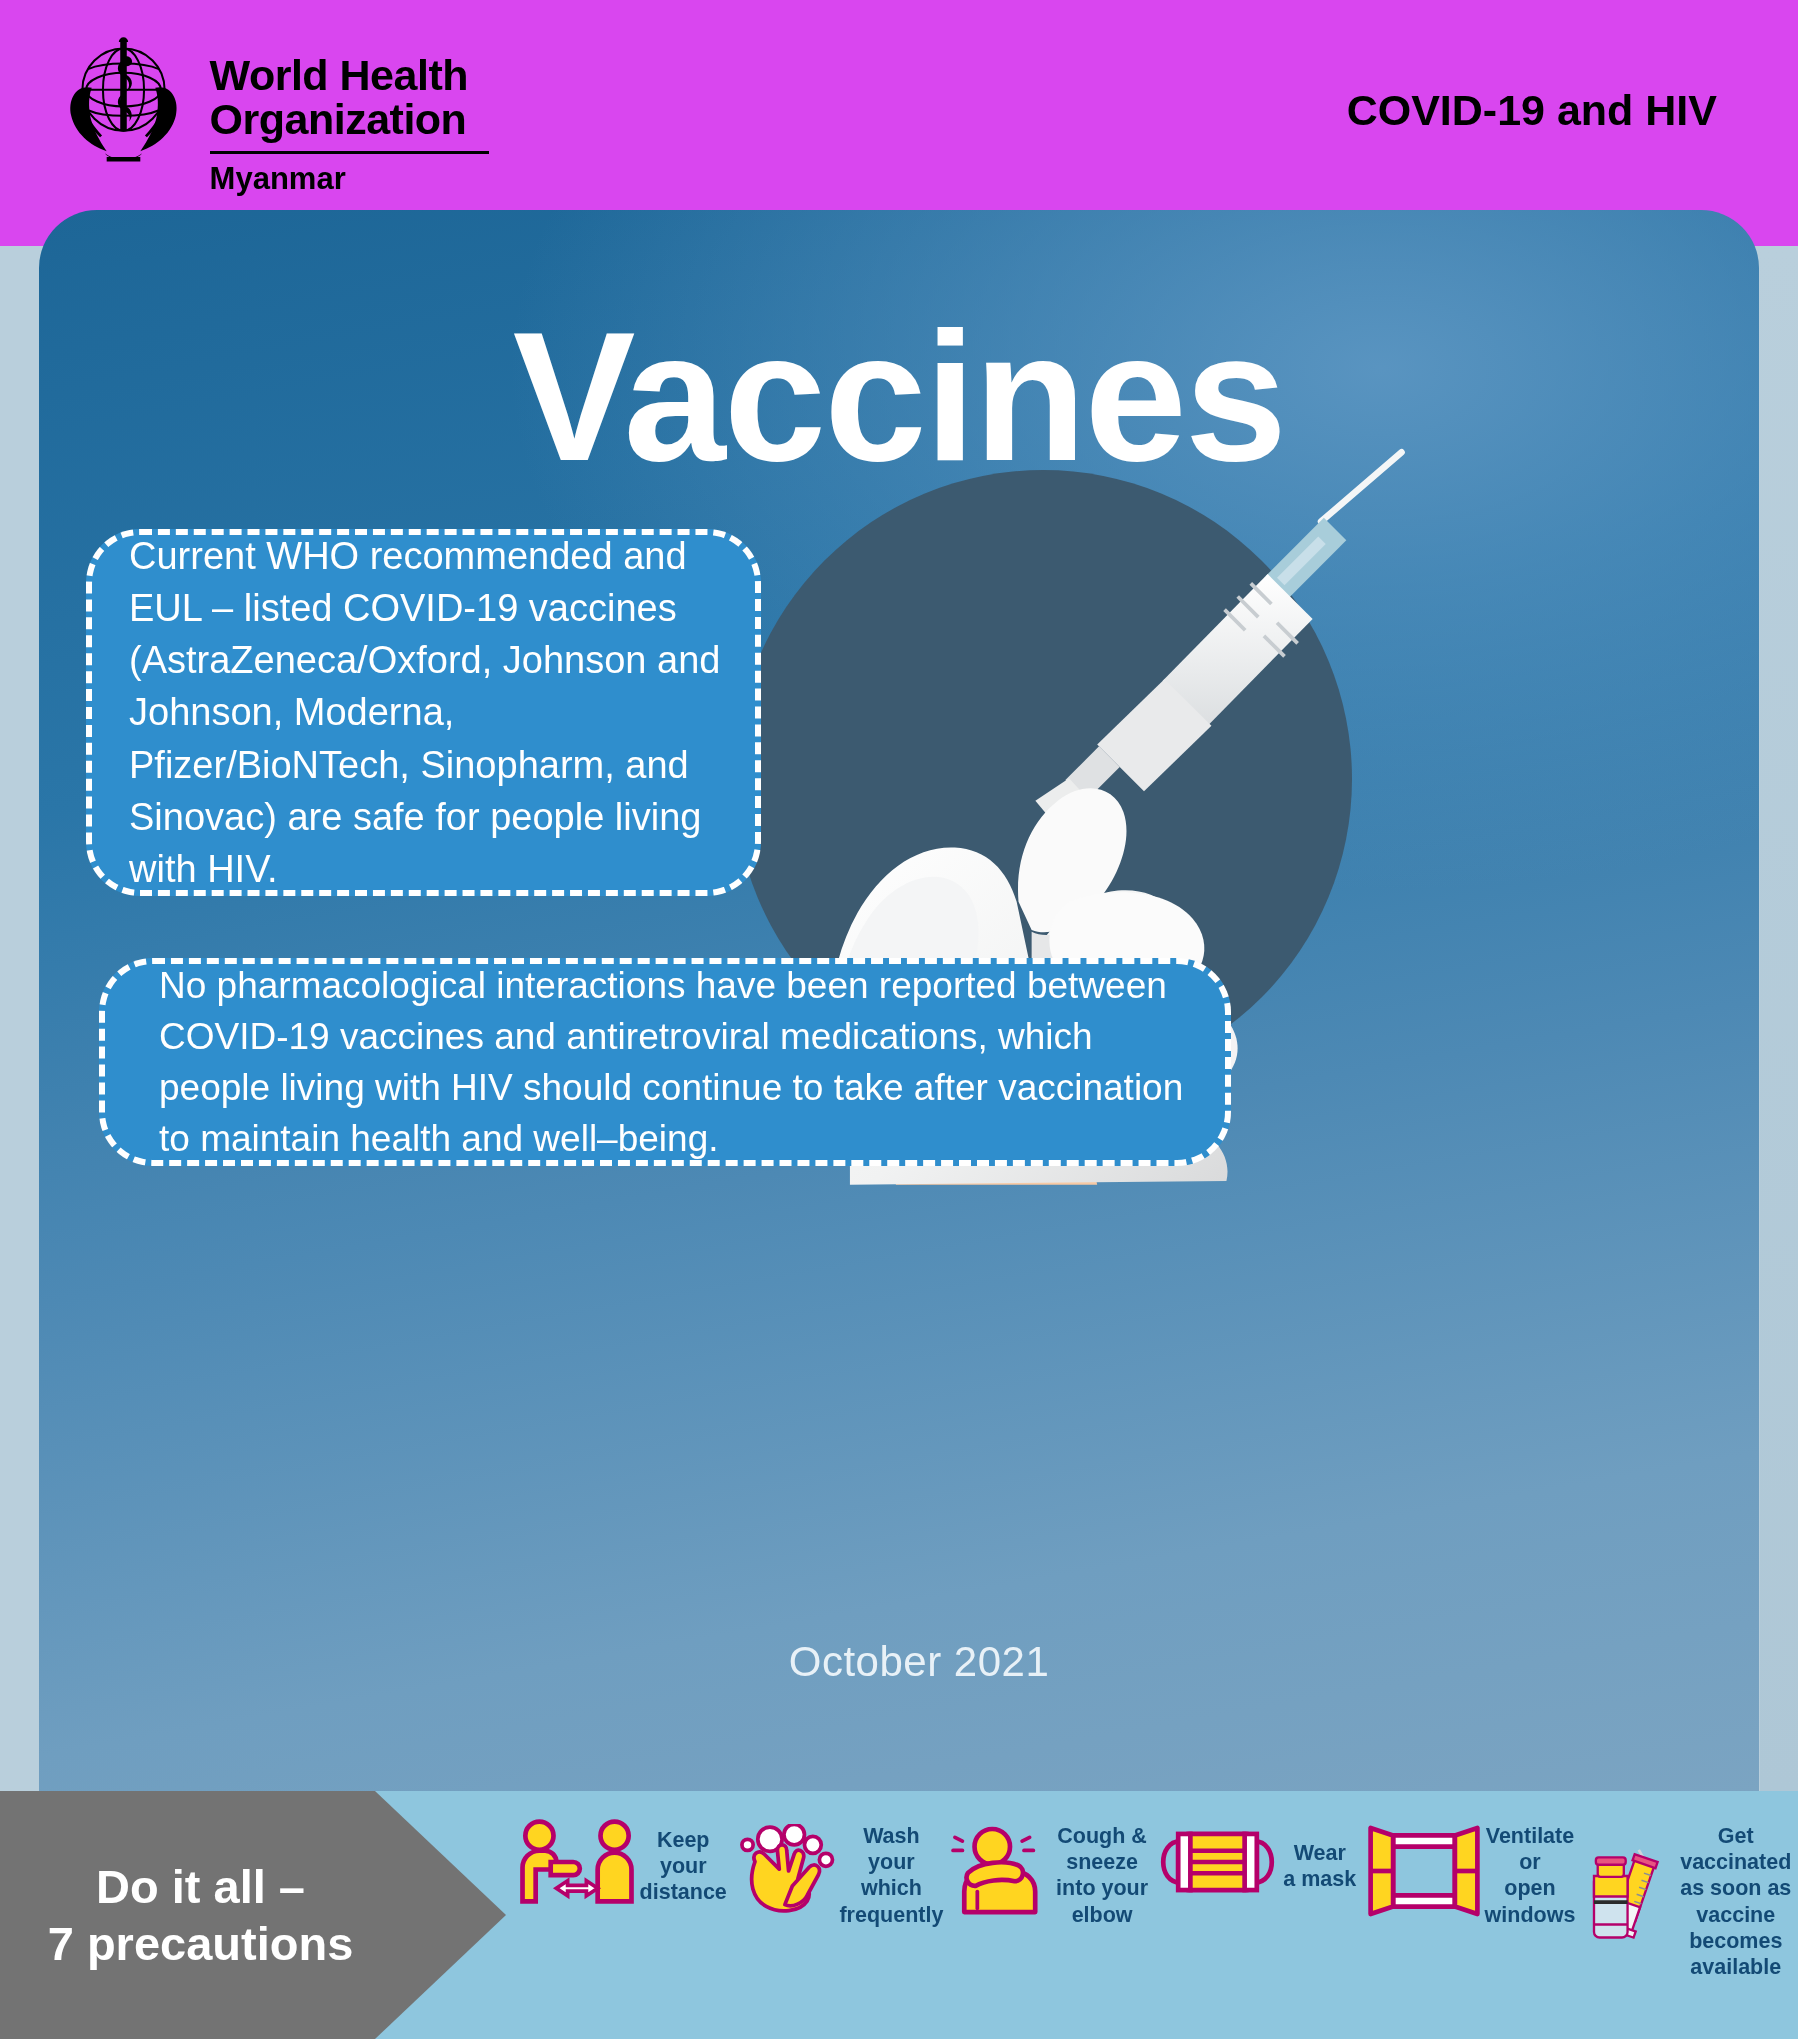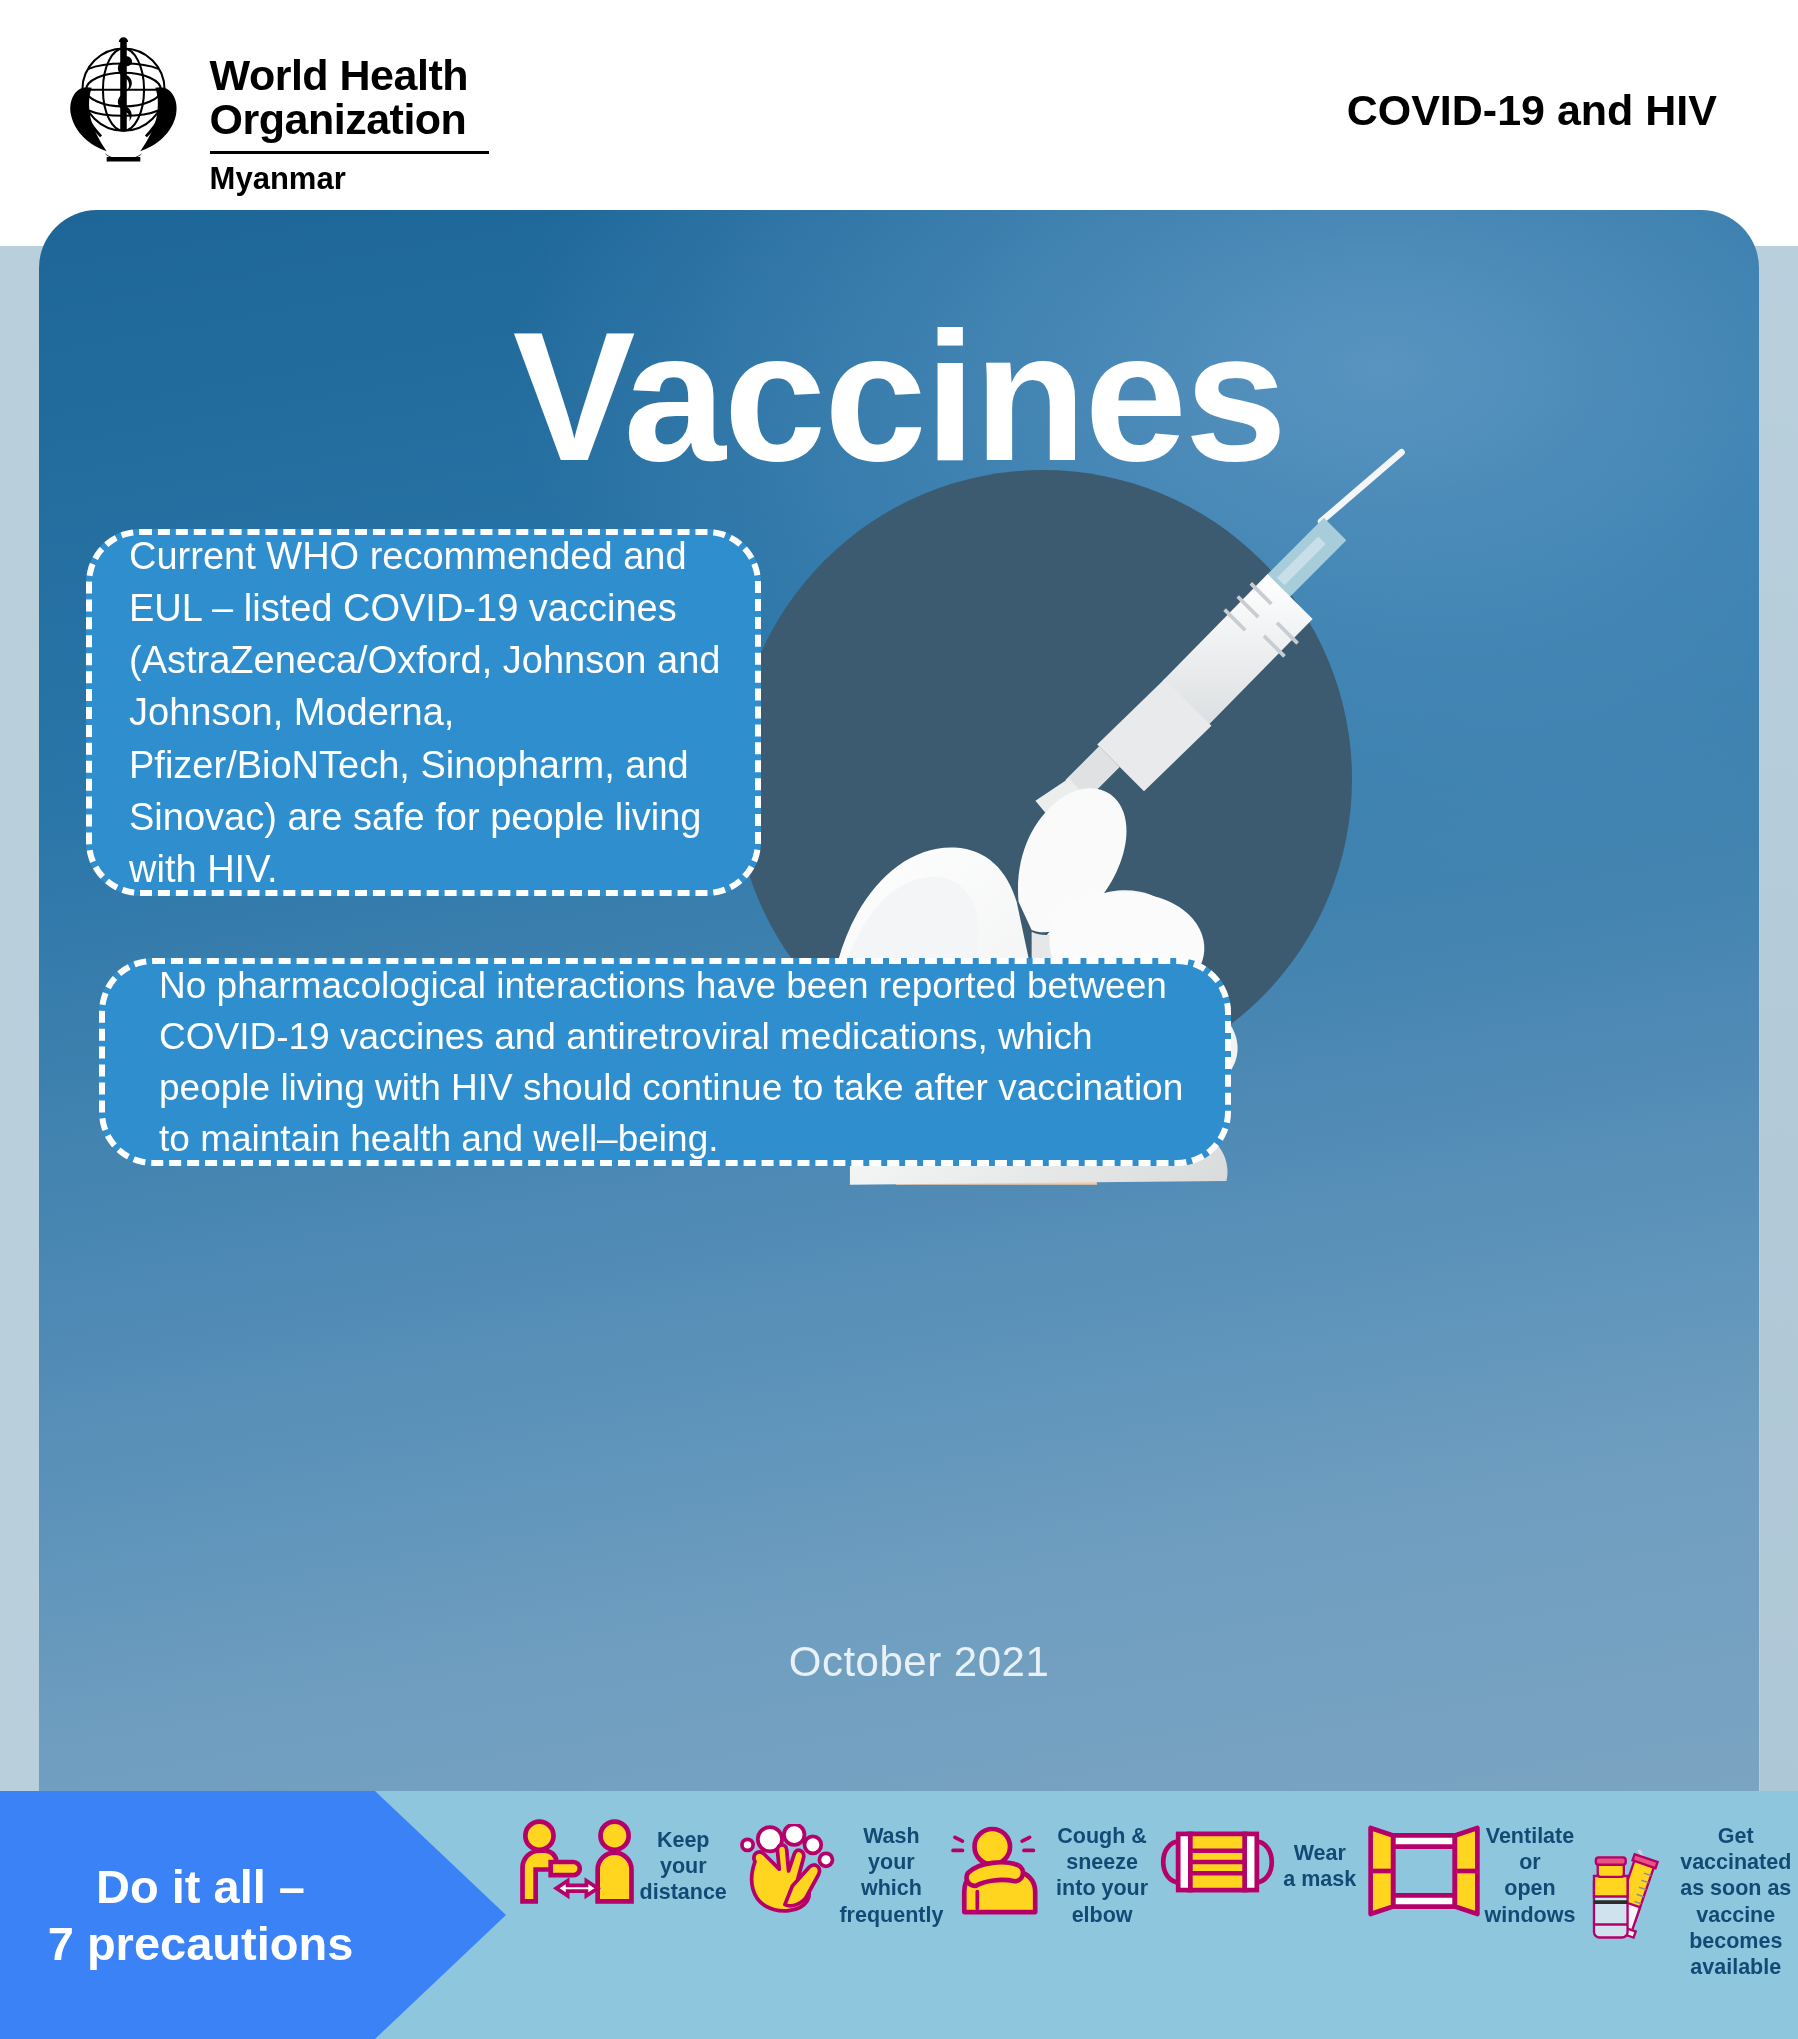--- a/index.html
+++ b/index.html
@@ -7,21 +7,21 @@
   body {
     font-family:"Liberation Sans", sans-serif;
     background:#b9cfdc;
     overflow:hidden;
     position:relative;
   }
 
   
   .header {
     position:absolute; left:0; top:0; width:1799px; height:246px;
-    background:#ffffff;
+    background:#d946ef;
   }
   .who-block {
     position:absolute; left:58px; top:28px;
     display:flex; align-items:flex-start; gap:20.6px;
   }
   .who-emblem { width:131px; height:142px; flex:0 0 auto; }
   .who-words { padding-top:26px; }
   .who-words .l1, .who-words .l2 {
     font-weight:bold; font-size:43px; line-height:1.02; color:#000;
     letter-spacing:-0.5px; font-family:"Liberation Sans", sans-serif;
@@ -80,21 +80,21 @@
     font-size:42px; font-weight:300; letter-spacing:0.5px;padding-left:40px;
   }
 
   
   .precautions {
     position:absolute; left:0; top:1791px; width:1799px; height:248px;
     background:#8ec6de;
   }
   .do-it-arrow {
     position:absolute; left:0; top:0; width:506px; height:248px;
-    background:#3b82f6;
+    background:#737373;
     clip-path: polygon(0 0, 375px 0, 506px 124px, 375px 248px, 0 248px);
     display:flex; flex-direction:column; justify-content:center;
   }
   .do-it-arrow .ln {
     color:#fff; font-weight:bold; font-size:47px; line-height:1.22;
     padding-left:26px; text-align:center; width:375px;
   }
 
   .precaution-list {
     position:absolute; left:487px; top:0; width:1312px; height:248px;

